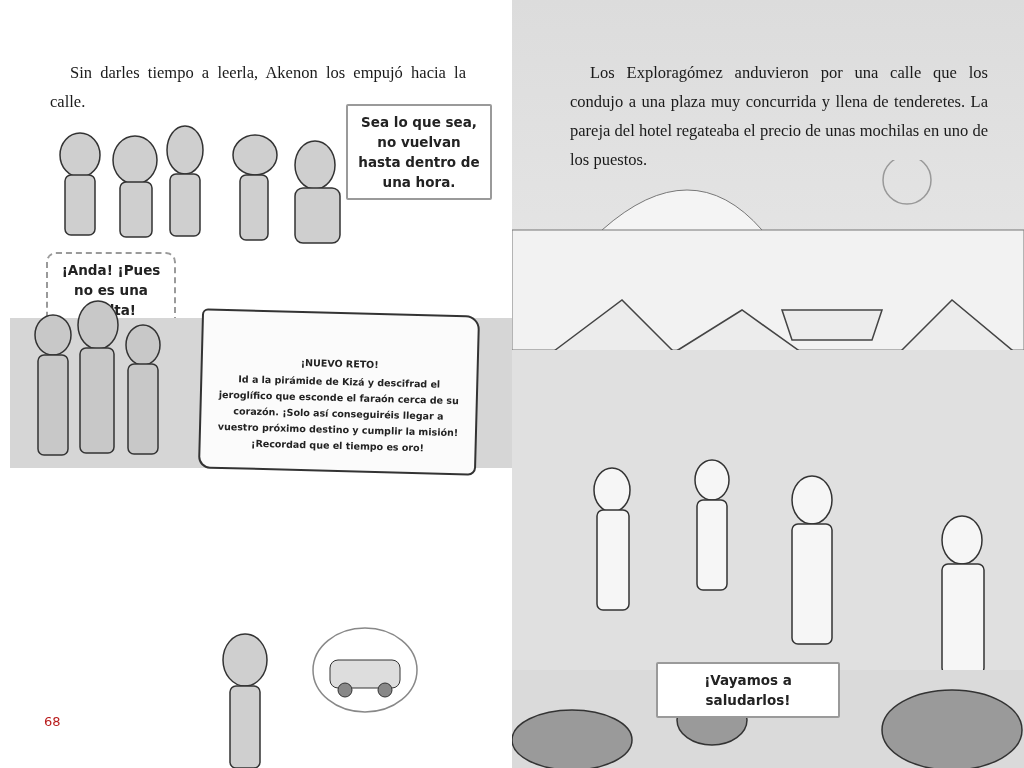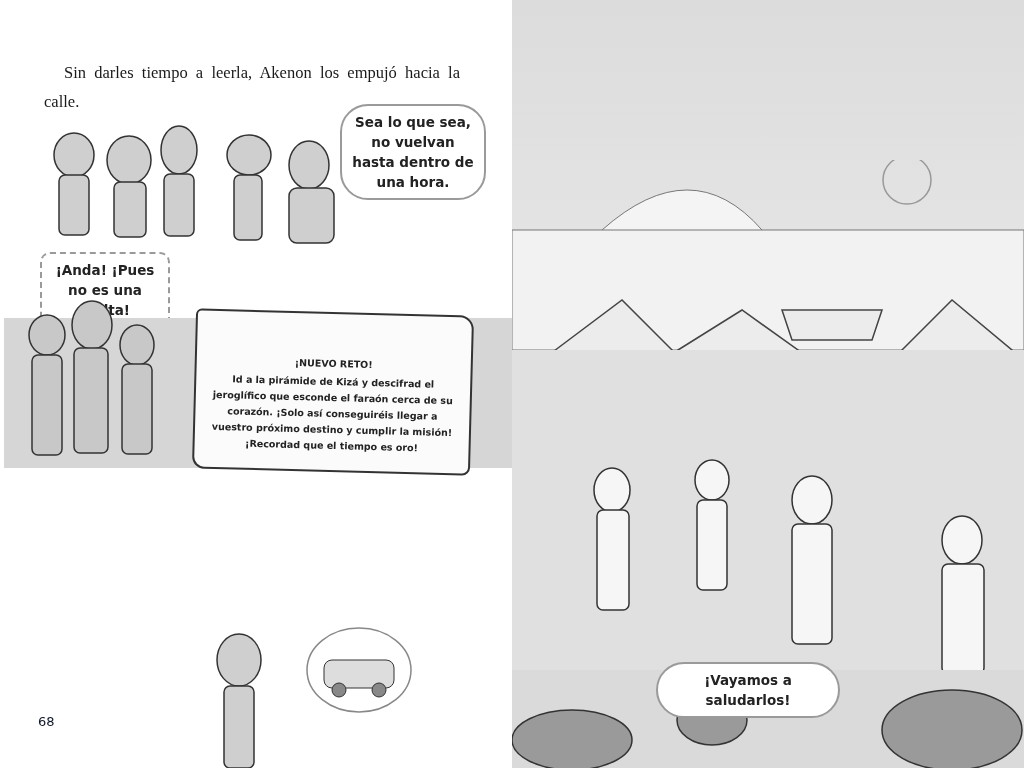--- a/index.html
+++ b/index.html
@@ -1,43 +1,43 @@
 <!DOCTYPE html>
 <html><head>
 <meta charset="utf-8">
 <style>
   * { box-sizing: border-box; margin: 0; padding: 0; }
   html, body { width: 1024px; height: 768px; overflow: hidden; background: #fff; }
   body { position: relative; font-family: "Liberation Serif", serif; color: #1a1a1a; }
 
   .page { position: absolute; top: 0; height: 768px; width: 512px; overflow: hidden; }
-  .page-left { left: 4px; background: #ffffff; padding-left: 48px; }
+  .page-left { left: 10px; background: #ffffff; padding-left: 48px; }
   .page-right { left: 512px; background: linear-gradient(#dcdcdc 0%, #e6e6e6 40%, #d9d9d9 100%); }
 
   .prose { position: absolute; font-size: 16.5px; line-height: 29px; text-align: justify; color: #1a1a1a; }
   .prose p { text-indent: 20px; }
 
   .comic { font-family: "DejaVu Sans", sans-serif; font-weight: bold; color: #222; }
 
   .bubble {
-    position: absolute; background: #fff; border: 2px solid #9a9a9a; border-radius: 28px;
+    position: absolute; background: #fff; border: 2px solid #9a9a9a; border-radius: 2px;
     font-size: 13.5px; line-height: 20px; text-align: center; padding: 6px 10px;
   }
   .bubble.spiky { border-radius: 10px; border-style: dashed; }
 
   .scene { position: absolute; }
   .note-card {
     position: absolute; left: 190px; top: 312px; width: 278px; height: 160px;
     background: #fbfbfb; border: 2px solid #333; transform: rotate(1.5deg);
     border-radius: 6px 14px 8px 12px;
   }
   .note-card .title { position: absolute; top: 44px; left: 0; width: 100%; text-align: center; font-size: 9.5px; }
   .note-card .body { position: absolute; top: 60px; left: 10px; right: 10px; font-size: 9.5px; line-height: 16px; text-align: center; }
 
-  .page-number { position: absolute; left: 34px; top: 714px; font-family: "DejaVu Sans", sans-serif; font-size: 13px; color: #0f172a; }
+  .page-number { position: absolute; left: 34px; top: 714px; font-family: "DejaVu Sans", sans-serif; font-size: 13px; color: #b91c1c; }
 </style>
 </head>
 <body>
 
 <div class="page page-left">
 
   <div class="prose" style="left:40px; top:58px; width:416px;">
     <p>Sin darles tiempo a leerla, Akenon los empujó hacia la calle.</p>
   </div>
 
@@ -94,20 +94,23 @@
     <rect x="130" y="40" width="70" height="28" rx="8" fill="#ddd" stroke="#333"></rect>
     <circle cx="145" cy="70" r="7" fill="#888" stroke="#333"></circle>
       <circle cx="185" cy="70" r="7" fill="#888" stroke="#333"></circle>
   </svg>
 
   <div class="page-number">68</div>
 </div>
 
 <div class="page page-right">
 
+  <div class="prose" style="left:58px; top:58px; width:418px;">
+    <p>Los Exploragómez anduvieron por una calle que los condujo a una plaza muy concurrida y llena de tenderetes. La pareja del hotel regateaba el precio de unas mochilas en uno de los puestos.</p>
+  </div>
 
   <svg class="scene" style="left:0; top:160px;" width="512" height="608">
     <circle cx="395" cy="20" r="24" fill="none" stroke="#999" stroke-width="1.5"></circle>
     <path d="M90 70 Q180 -10 250 70" fill="#f4f4f4" stroke="#777"></path>
     <rect x="0" y="70" width="512" height="120" fill="#f2f2f2" stroke="#777"></rect>
     <g fill="#ececec" stroke="#444" stroke-width="1.5">
       <polygon points="30,200 110,140 170,200"></polygon>
         <polygon points="150,200 230,150 300,200"></polygon>
       <polygon points="270,150 370,150 360,180 280,180"></polygon>
         <polygon points="380,200 440,140 512,200"></polygon>

